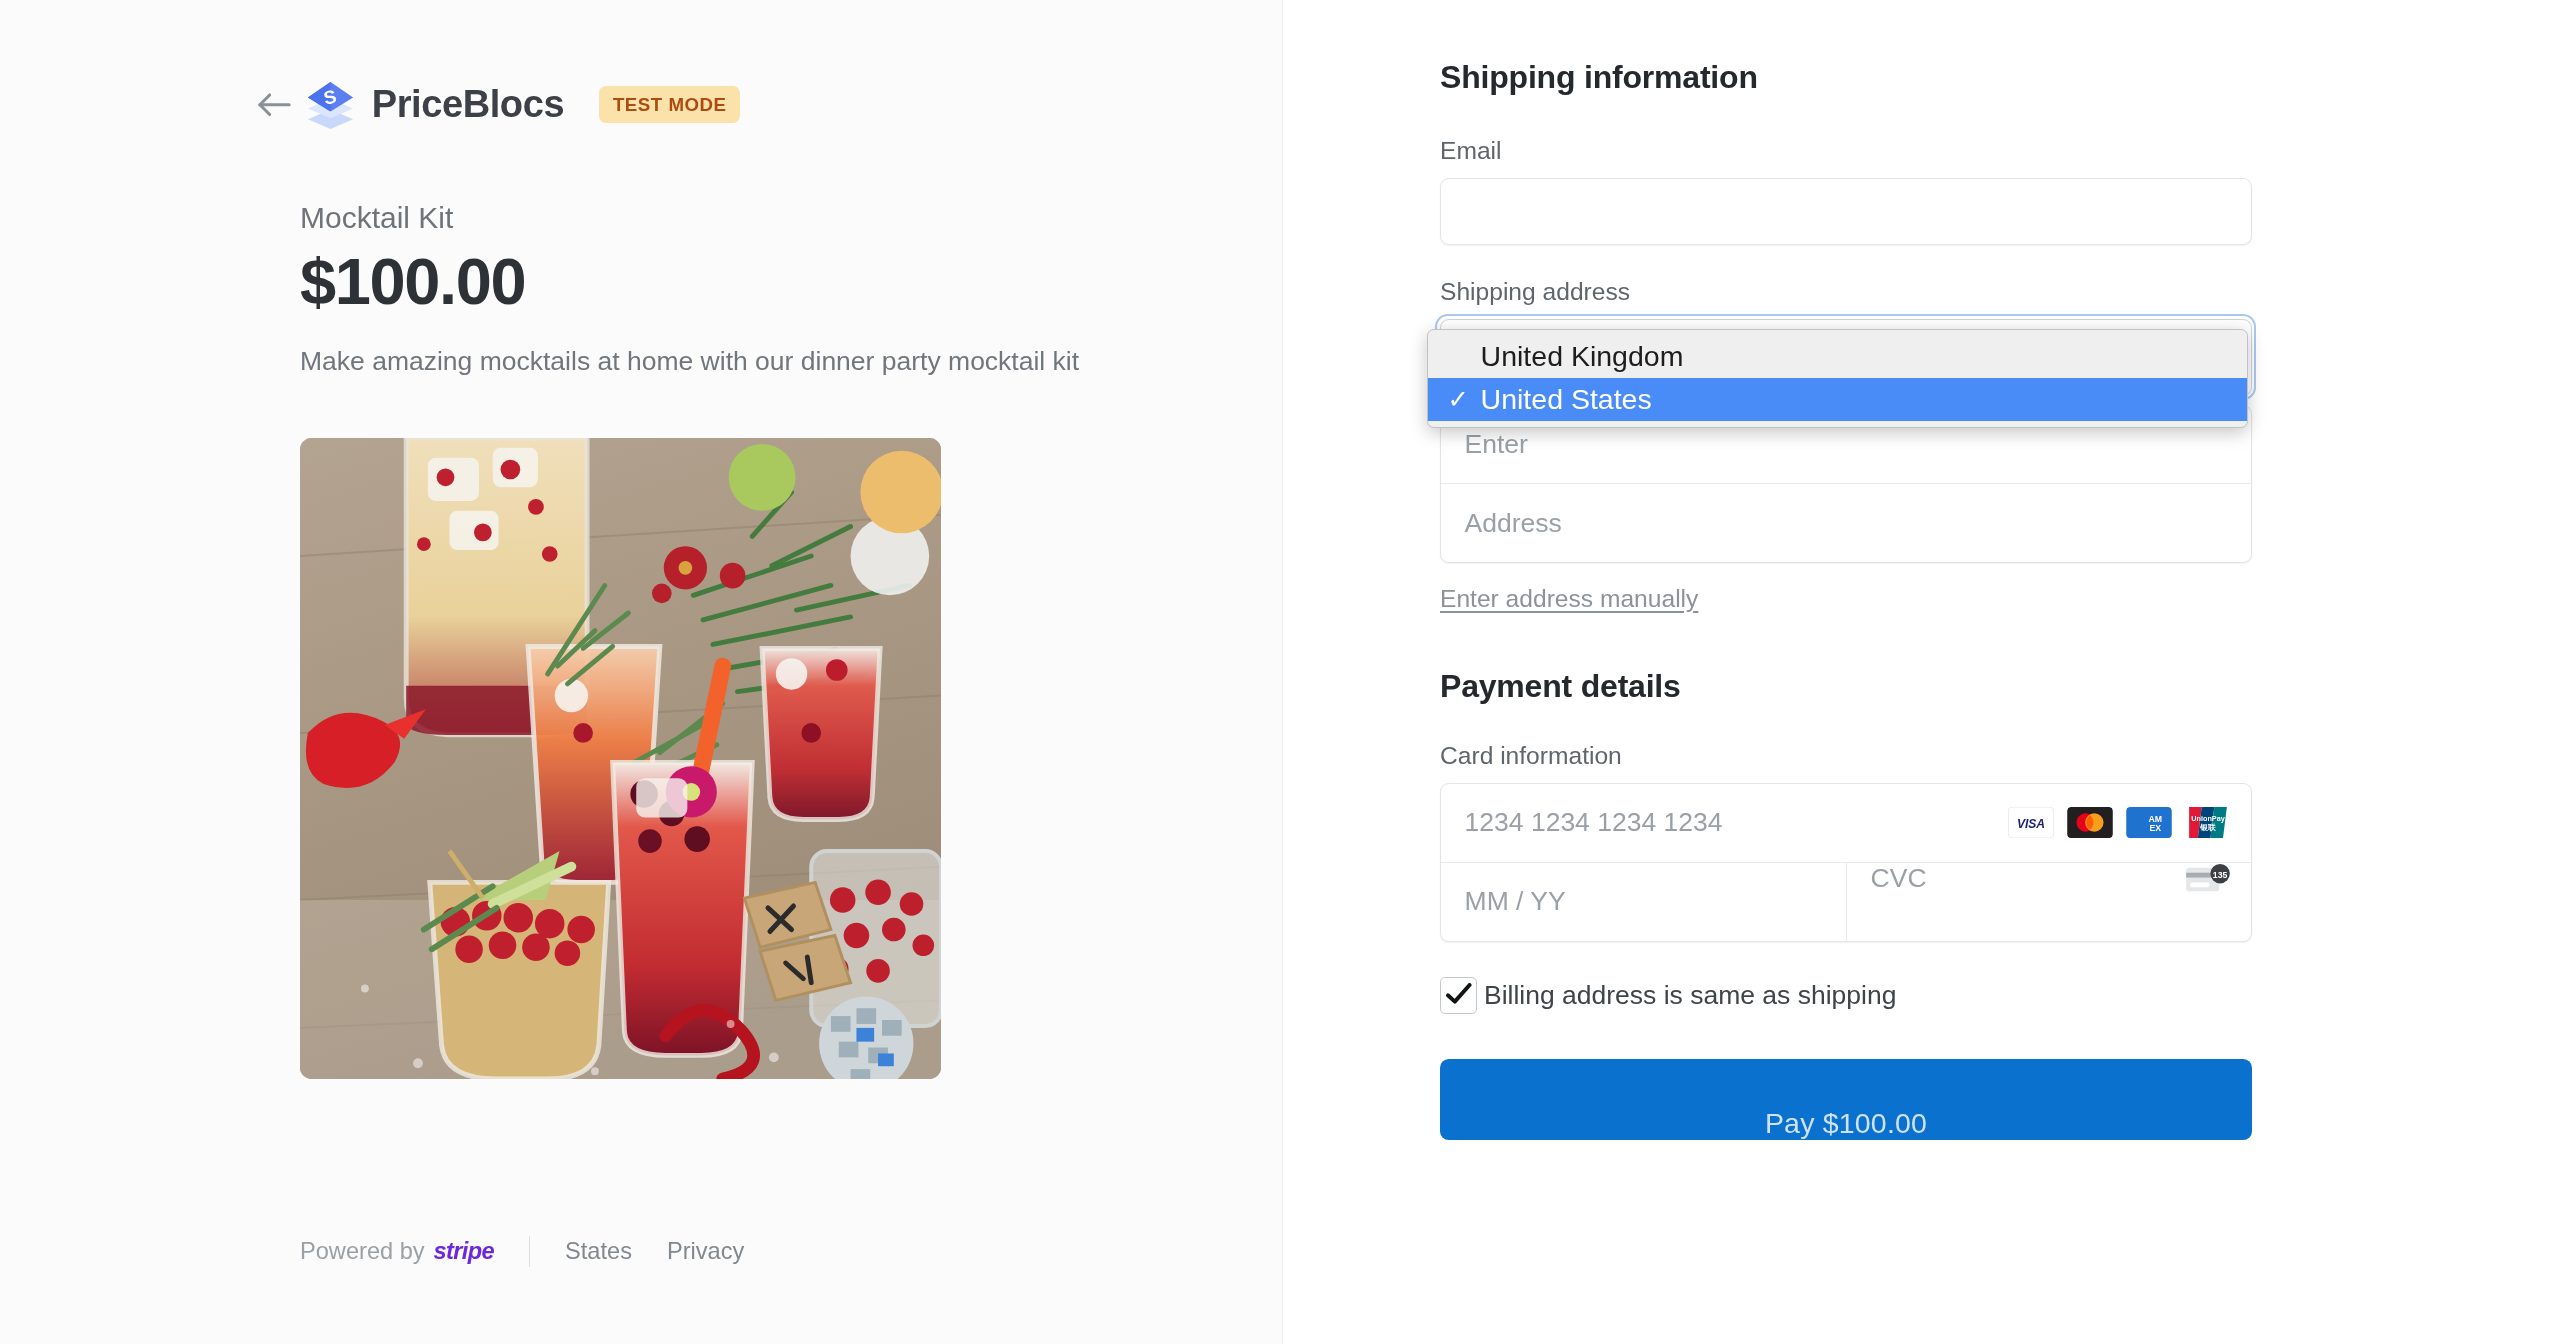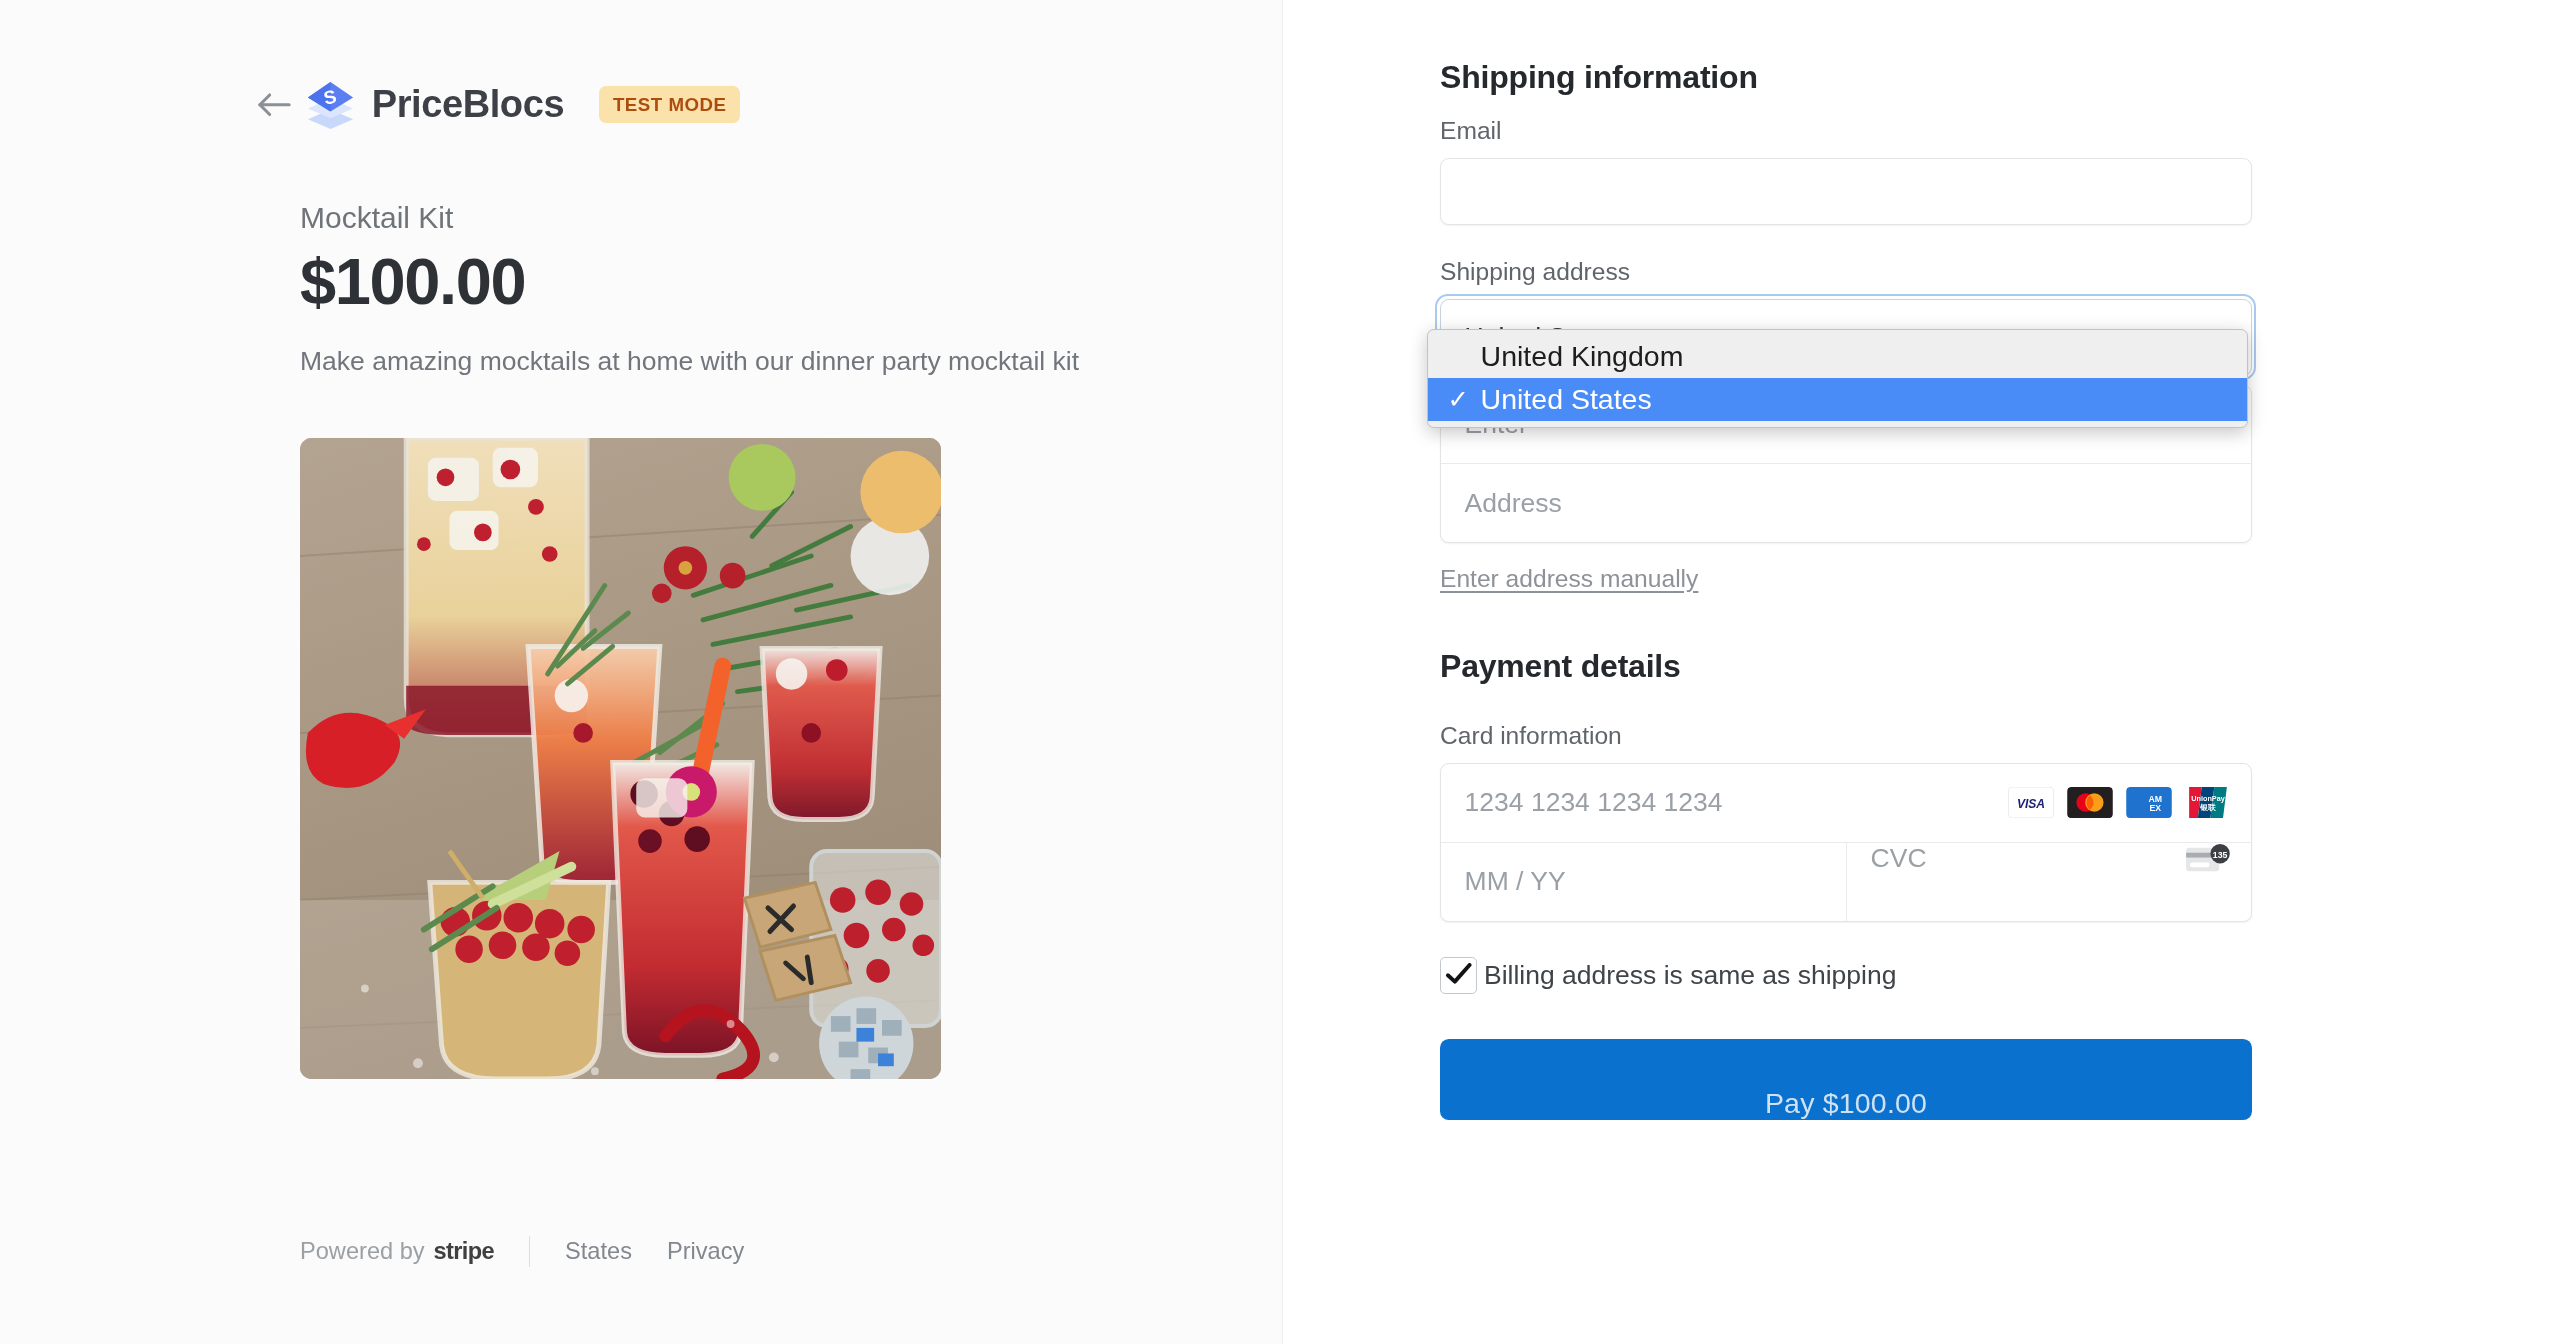--- a/index.html
+++ b/index.html
@@ -54,21 +54,21 @@
     margin-top: 57px; width: 641px; height: 641px; border-radius: 11.8px;
     overflow: hidden; position: relative; background: #b9a894;
   }
   .product-image svg { display: block; width: 100%; height: 100%; }
 
   .footer {
     position: absolute; left: 300px; bottom: 77px;
     display: flex; align-items: center; gap: 0;
     font-size: 23.6px; color: #9ba0a5;
   }
-  .stripe-word { font-weight: 700; color: #404040; margin-left: 8.8px; letter-spacing: -0.6px; }
+  .stripe-word { font-weight: 700; color: #6d28d9; margin-left: 8.8px; letter-spacing: -0.6px; font-style: italic; }
   .foot-div { width: 1px; height: 31px; background: #dcdee0; margin: 0 35px; }
   .foot-link { color: #83888e; margin-right: 35px; }
   .foot-link:last-child { margin-right: 0; }
 
   
   .right { width: 1293px; height: 1344px; background: #ffffff; position: relative; }
   .right-inner { padding: 59px 0 0 157px; width: 973px; }
 
   .sec-heading { font-size: 32px; font-weight: 700; color: #25282c; letter-spacing: -0.2px; }
   .field-label { font-size: 24.6px; color: #5f656b; margin-bottom: 12.8px; }
@@ -385,21 +385,21 @@
       </div>
 
     </div>
   </div>
 
   <div class="right">
     <div class="right-inner">
 
       <div class="sec-heading">Shipping information</div>
 
-      <div style="margin-top:21px;">
+      <div style="margin-top:41px;">
         <div class="field-label">Email</div>
         <div class="input-box">
           <span></span>
         </div>
       </div>
 
       <div style="margin-top:33px;">
         <div class="field-label">Shipping address</div>
 
         <div class="select-wrap">

